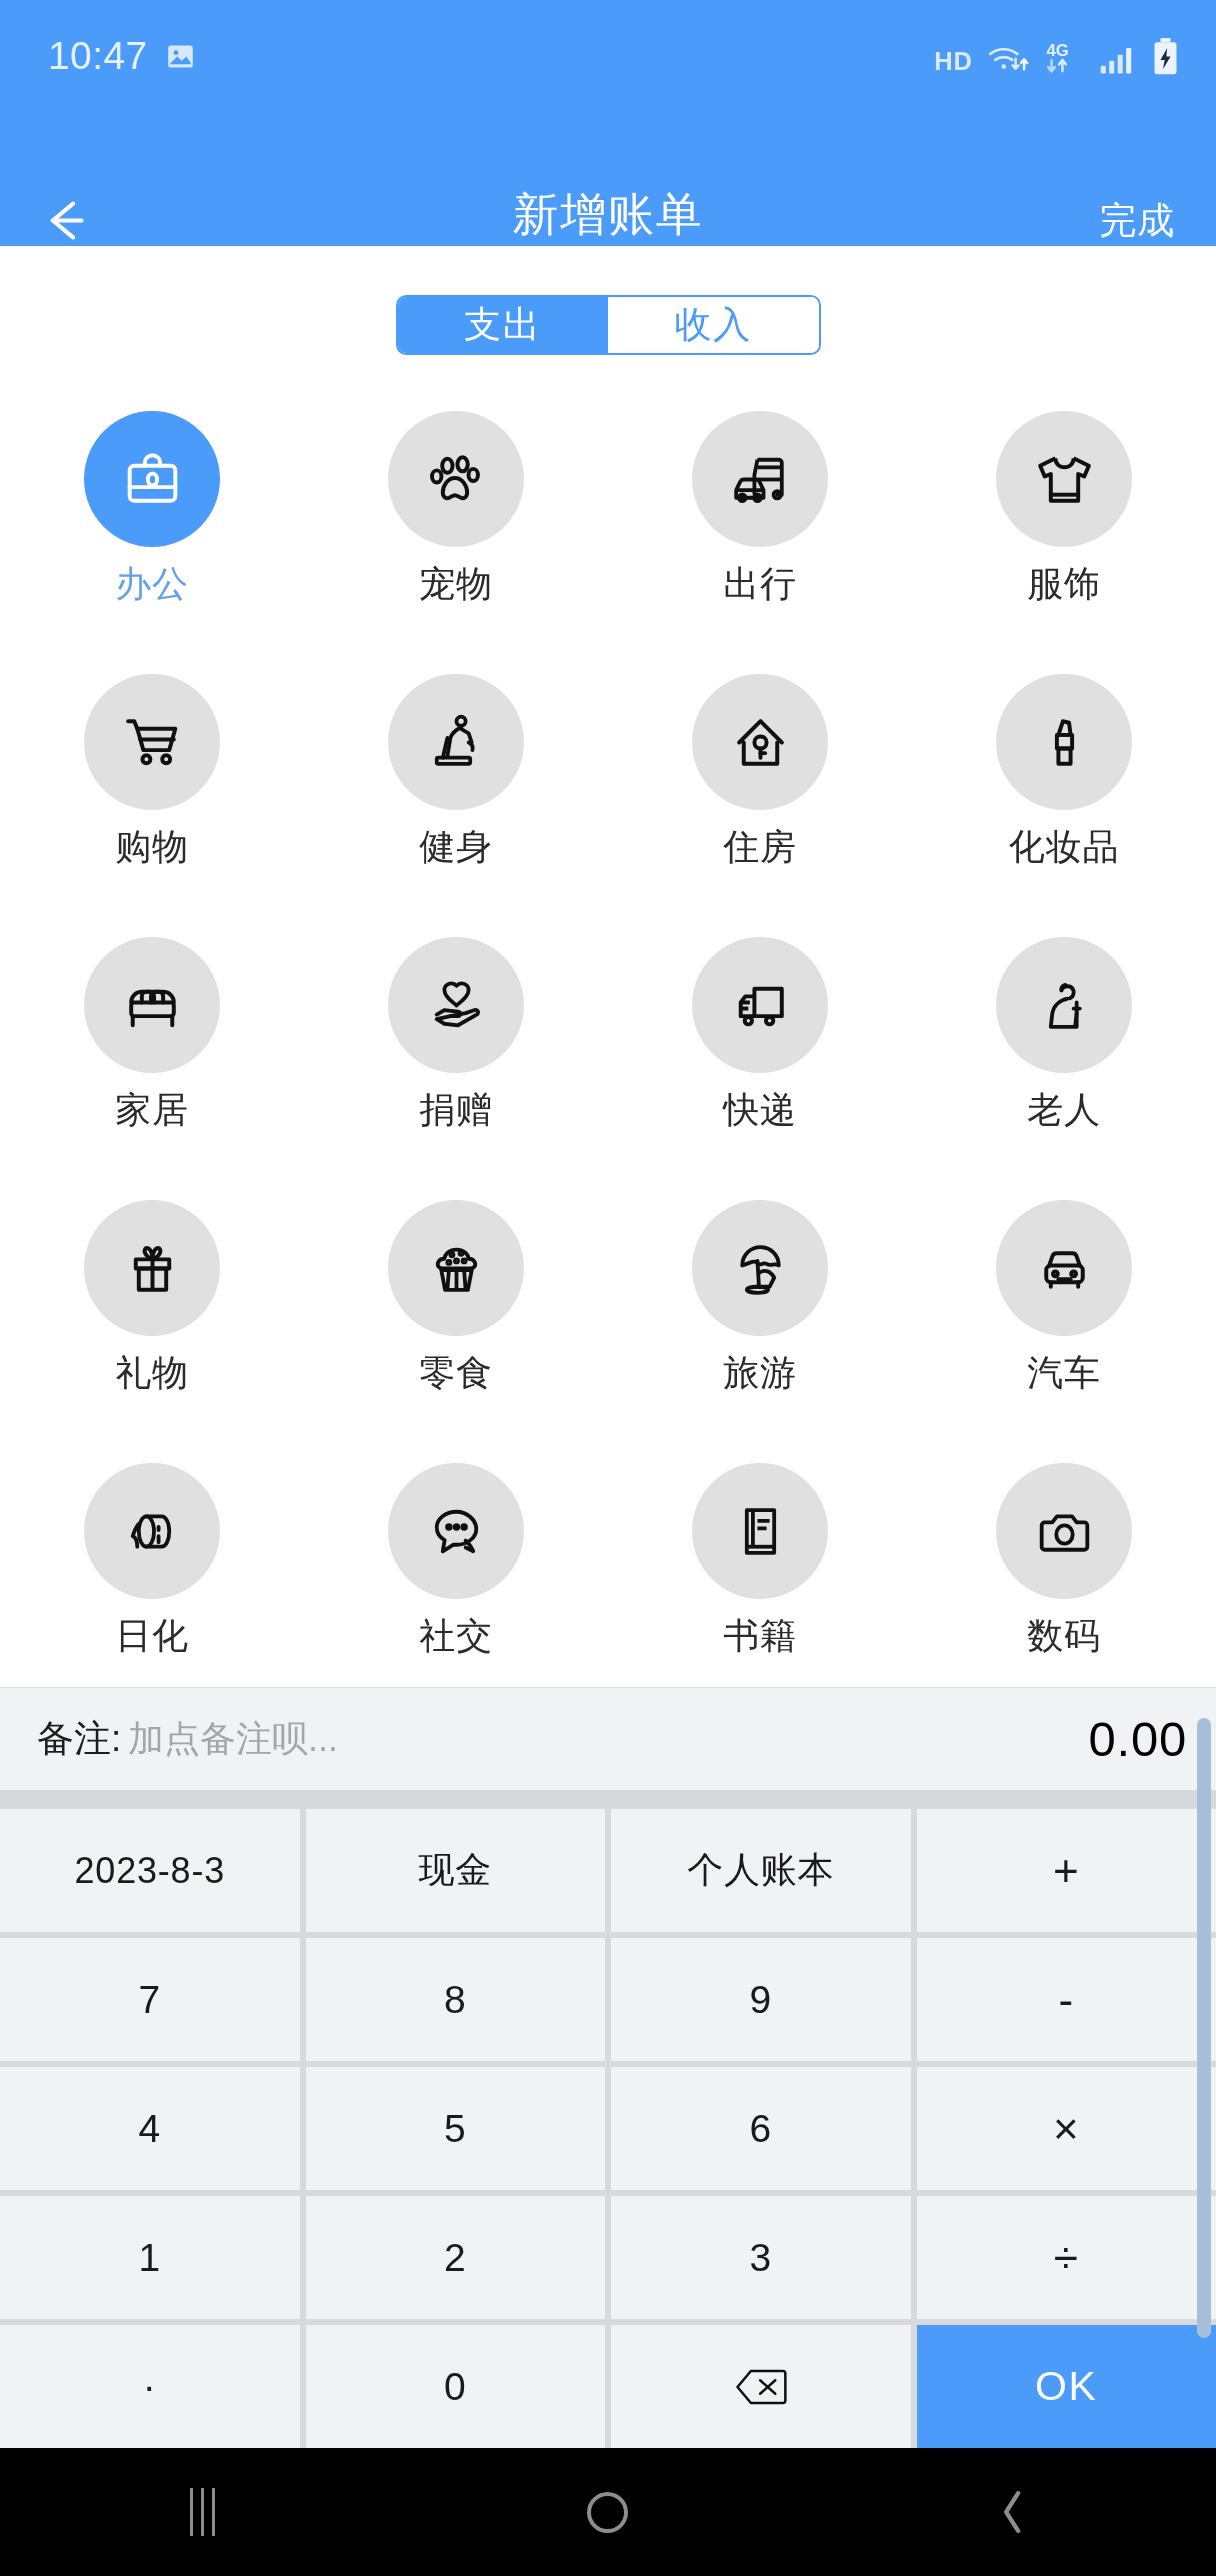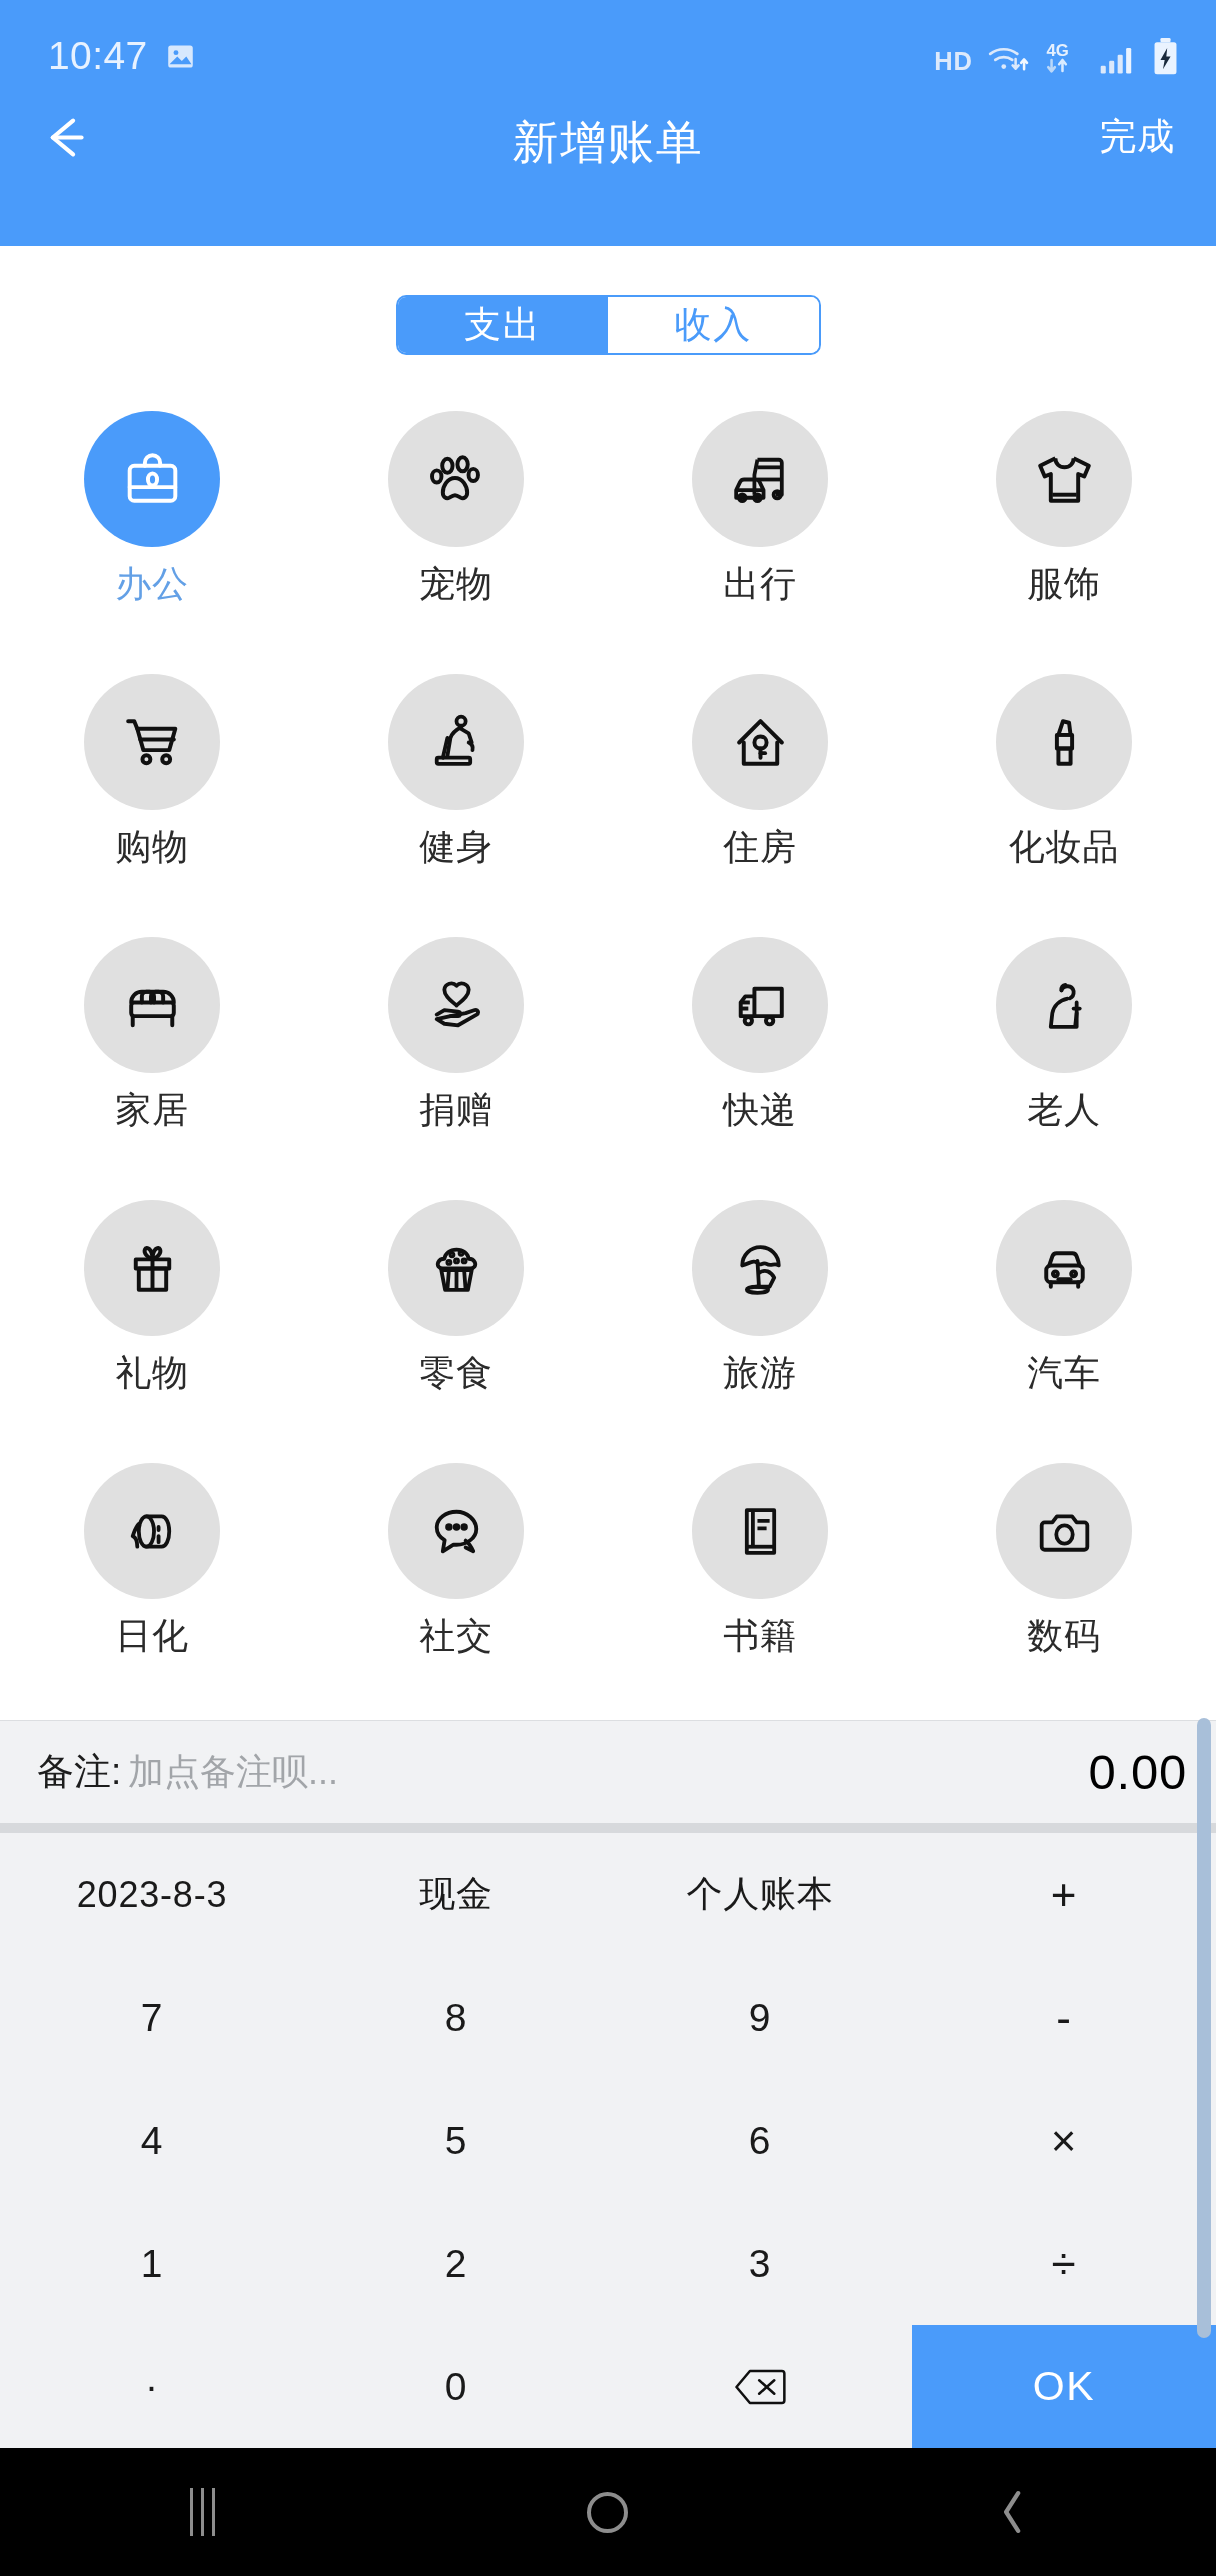--- a/index.html
+++ b/index.html
@@ -43,21 +43,21 @@
     font-weight: 700;
     letter-spacing: 0.8px;
   }
   .icon-svg { display: block; }
 
   
   .header {
     height: 134px;
     background: #4a9bfa;
     display: flex;
-    align-items: flex-start;
+    align-items: flex-end;
     justify-content: space-between;
     padding: 0 41px;
     flex: none;
   }
   .hdr-title {
     color: #ffffff;
     font-size: 46px;
     font-weight: 400;
     letter-spacing: 1.7px;
     position: absolute;
@@ -157,22 +157,22 @@
   .note-left { display: flex; align-items: baseline; text-align: right; }
   .note-label { font-size: 37px; color: #1d1d1d; }
   .note-ph { font-size: 36px; color: #a2a5a9; margin-left: 6.8px; }
   .amount { font-size: 49px; color: #000; font-weight: 400; letter-spacing: 0.8px; }
 
   
   .keypad {
     display: grid;
     grid-template-columns: repeat(4, 1fr);
     background: #d7d9dc;
-    gap: 0;
-    padding-top: 10px;
+    gap: 6px;
+    padding-top: 19px;
   }
   .key {
     height: 123px;
     background: #f1f2f4;
     display: flex;
     align-items: center;
     justify-content: center;
     font-size: 39px;
     color: #1a1a1a;
     letter-spacing: 0.8px;

